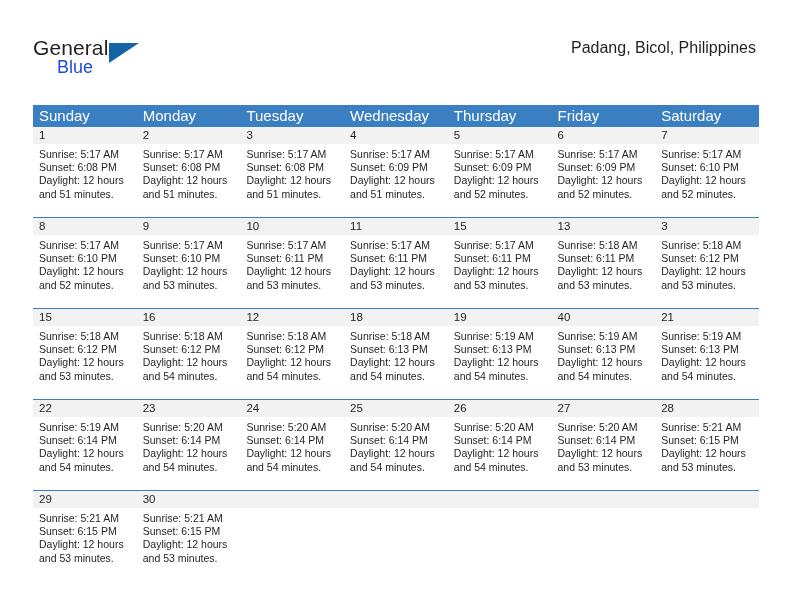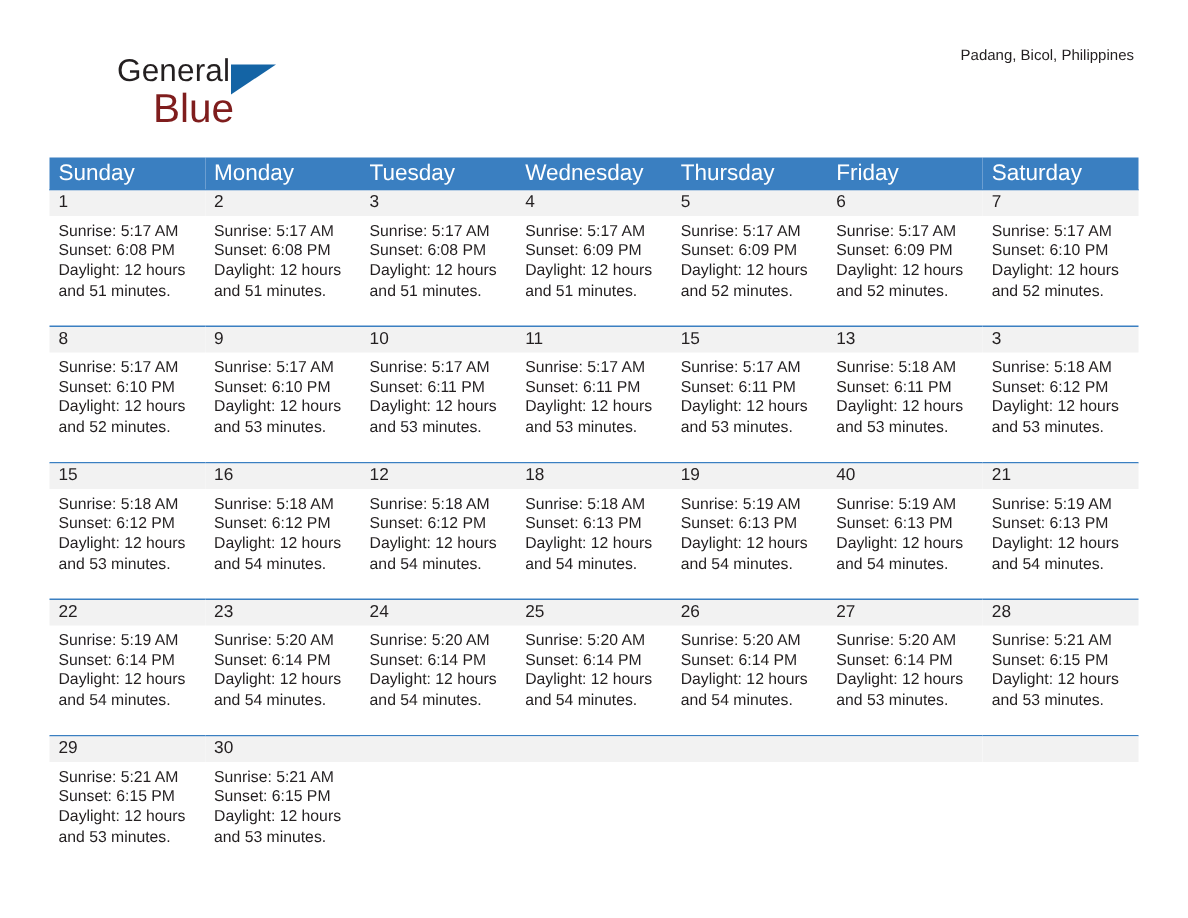--- a/index.html
+++ b/index.html
@@ -28,37 +28,36 @@
     top: 0;
     width: 792px;
     height: 104px;
   }
   .brand {
     position: absolute;
     left: 33px;
     top: 36px;
     width: 190px;
     height: 52px;
-    margin-left: 45px;
   }
   .brand-general {
     position: absolute;
     left: 0;
     top: 0;
     font-size: 21px;
     letter-spacing: 0.1px;
     color: #231f20;
     font-family: "Liberation Sans", sans-serif;
   }
   .brand-blue {
     position: absolute;
     left: 24px;
     top: 21px;
-    font-size: 27px;
-    color: #7f1d1d;
+    font-size: 18px;
+    color: #1d4ed8;
     font-family: "Liberation Sans", sans-serif;
   }
   .brand-flag {
     position: absolute;
     left: 76px;
     top: 7px;
     width: 0;
     height: 0;
     border-left: 30px solid #1464a5;
     border-bottom: 20px solid transparent;
@@ -70,21 +69,22 @@
     top: 30px;
     text-align: right;
   }
   .month-title {
     font-size: 27px;
     color: #231f20;
     line-height: 32px;
     white-space: nowrap;
   }
   .location {
-    font-size: 10px;
+    margin-top: 10px;
+    font-size: 16px;
     color: #231f20;
     line-height: 16px;
     white-space: nowrap;
   }
 
   
   .calendar {
     position: absolute;
     left: 33px;
     top: 105px;

